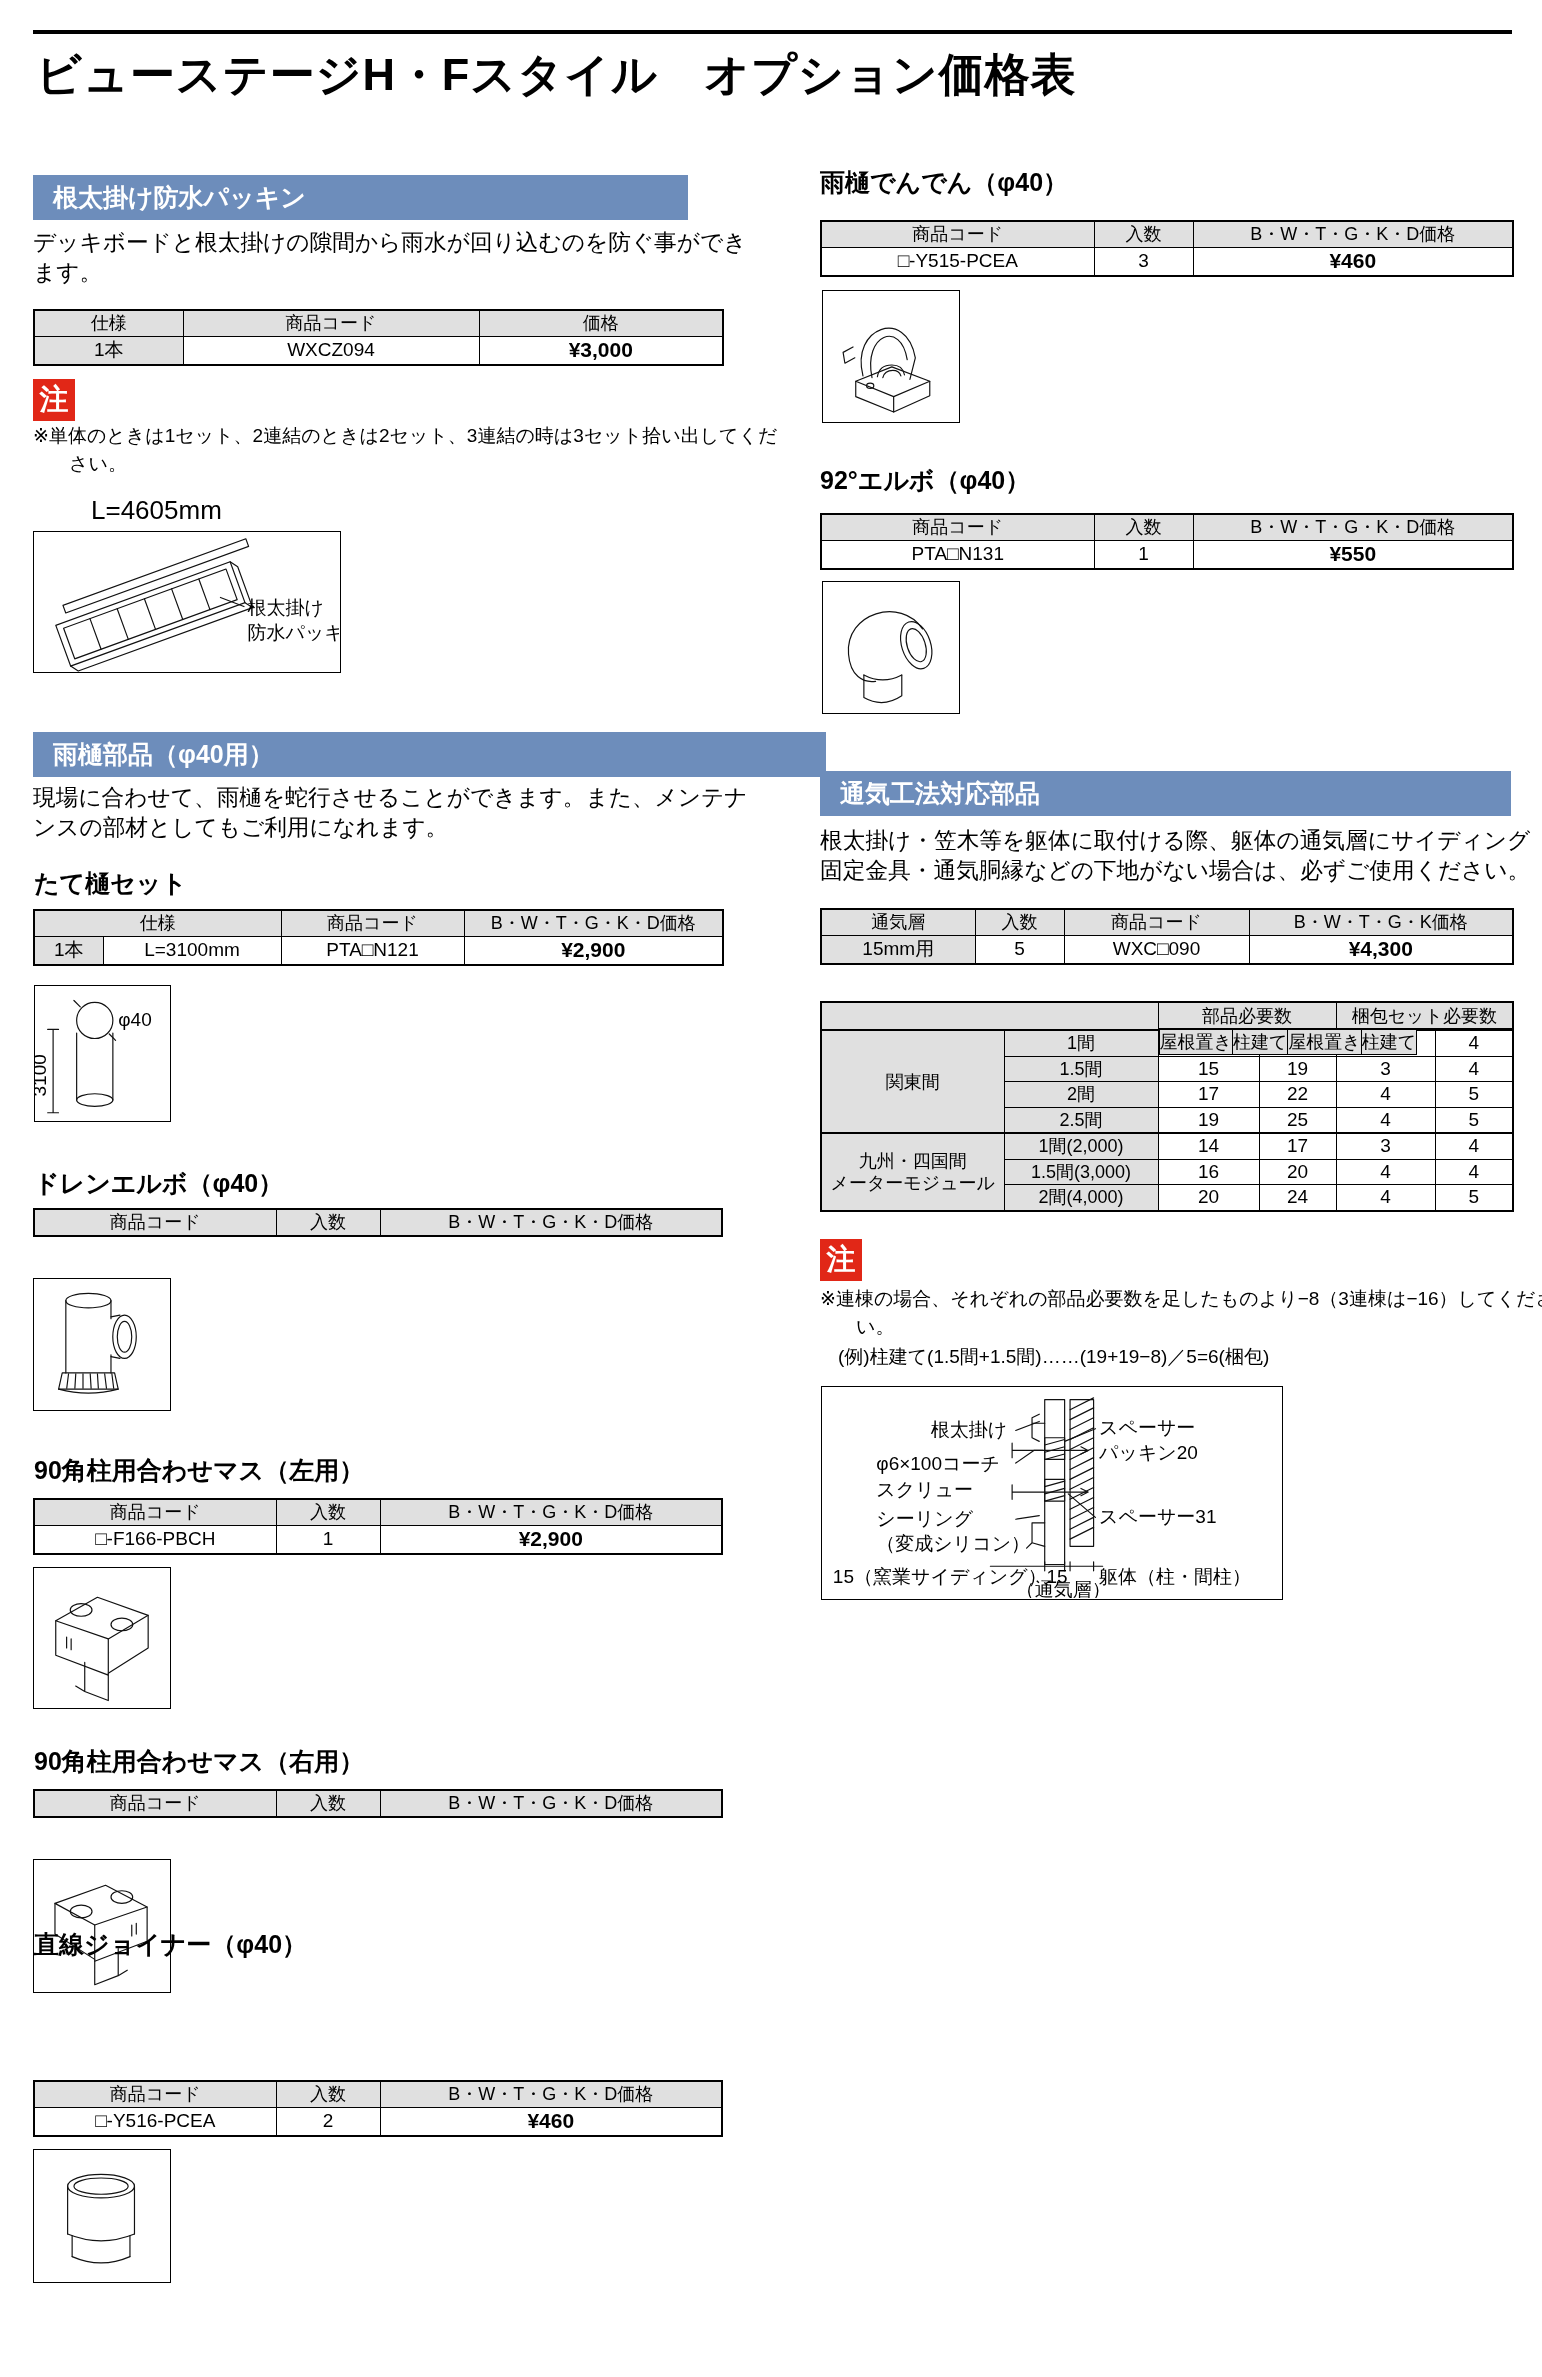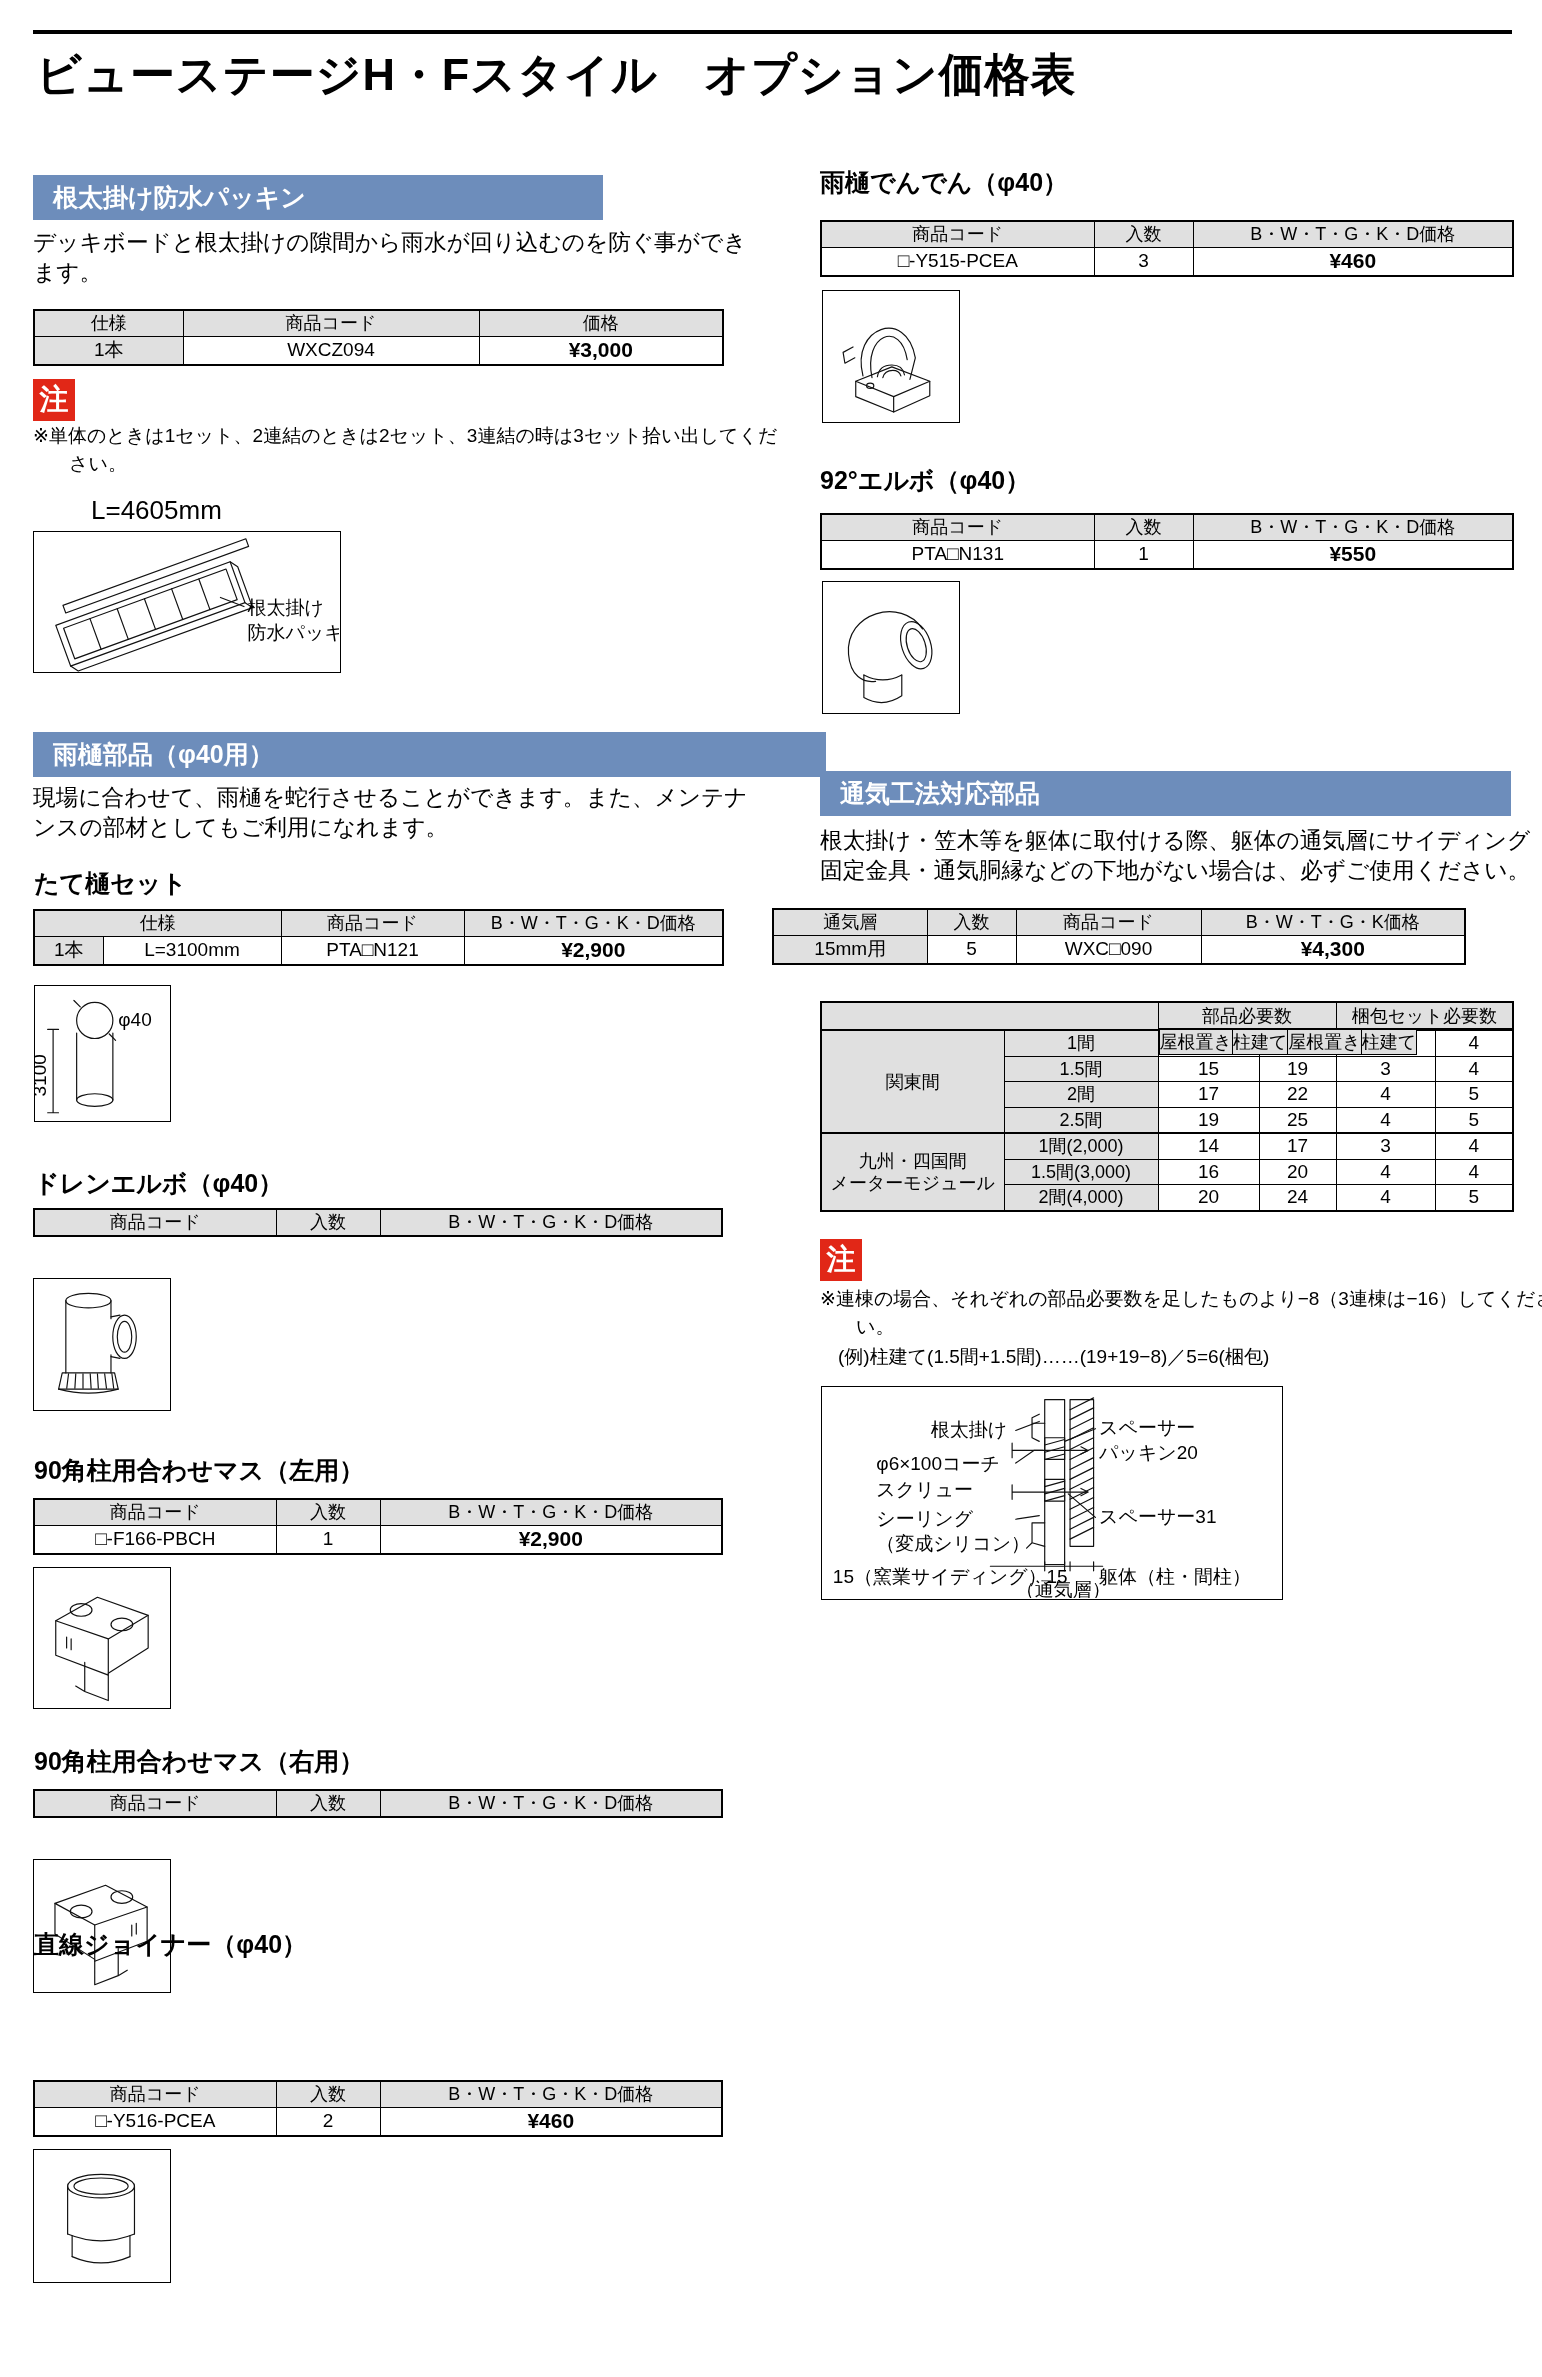--- a/index.html
+++ b/index.html
@@ -31,21 +31,21 @@
   .lineart { fill:none; stroke:#111; stroke-width:1.3px; stroke-linecap:round; stroke-linejoin:round; }
 </style>
 </head>
 <body>
 
 <div class="page">
 
   <div class="toprule"></div>
   <div class="title">ビューステージH・Fスタイル　オプション価格表</div>
 
-  <div class="banner" style="left:33px;top:175px;width:570px">根太掛け防水パッキン</div>
+  <div class="banner" style="left:33px;top:175px;width:655px">根太掛け防水パッキン</div>
   <div class="para" style="left:33px;top:227px;width:716px">デッキボードと根太掛けの隙間から雨水が回り込むのを防ぐ事ができます。</div>
 
   <table class="tbl" style="left:33px;top:309px;width:689px">
     <colgroup>
         <col style="width:149px">
         <col style="width:296px">
         <col style="width:244px">
       </colgroup>
     <tbody>
         <tr>
@@ -312,21 +312,21 @@
         <path d="M28 80 C30 104 44 112 58 110"></path>
         <path d="M45 103 L45 128 Q66 140 87 126 L87 103"></path>
         <path d="M45 103 Q66 114 87 103"></path>
       </g>
     </svg>
   </div>
 
   <div class="banner" style="left:820px;top:771px;width:691px">通気工法対応部品</div>
   <div class="para" style="left:820px;top:825px;width:716px">根太掛け・笠木等を躯体に取付ける際、躯体の通気層にサイディング固定金具・通気胴縁などの下地がない場合は、必ずご使用ください。</div>
 
-  <table class="tbl" style="left:772px;top:908px;width:691px">
+  <table class="tbl" style="left:820px;top:908px;width:691px">
     <colgroup>
         <col style="width:154px">
         <col style="width:89px">
         <col style="width:185px">
         <col style="width:264px">
       </colgroup>
     <tbody>
         <tr>
       <th>通気層</th>
       <th>入数</th>

